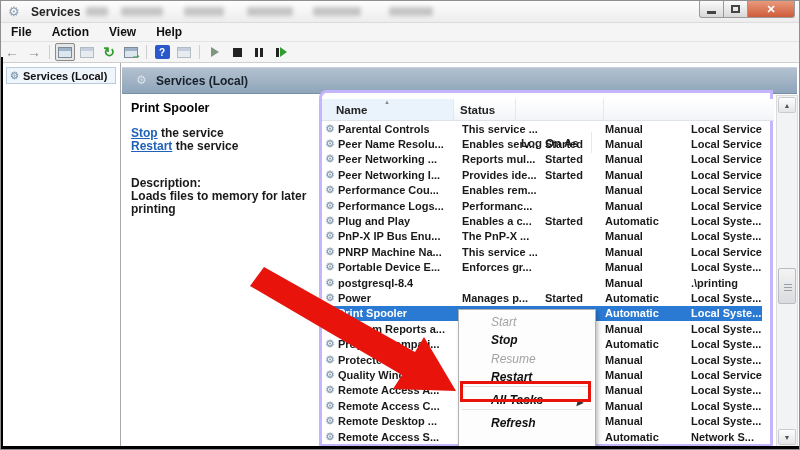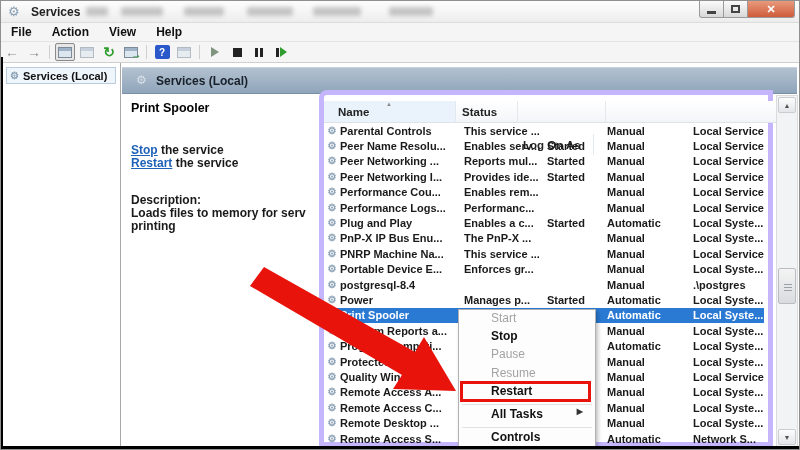--- a/index.html
+++ b/index.html
@@ -55,26 +55,26 @@
 
   
   #pane-header{position:absolute;left:121px;top:66px;width:675px;height:27px;
     background:linear-gradient(#b3c1d0,#8fa5ba);border-top:1px solid #c9d2dc;border-bottom:1px solid #7a8fa5;}
   #pane-header .gear{position:absolute;left:14px;top:6px;color:rgba(255,255,255,.6);font-size:12px;}
   #pane-header-title{position:absolute;left:34px;top:6px;font-size:12px;font-weight:700;color:#18202a;}
 
   
   #extended{position:absolute;left:121px;top:93px;width:197px;height:352px;background:#fff;font-size:12px;}
   #svc-name{position:absolute;left:9px;top:7px;font-size:12.5px;font-weight:700;color:#000;}
-  .ext-line{position:absolute;left:9px;font-weight:600;color:#1a1a1a;margin-top:17px;}
+  .ext-line{position:absolute;left:9px;font-weight:600;color:#1a1a1a;}
   a.svclink{color:#1f62b8;text-decoration:underline;font-weight:600;}
 
   
   #list-panel{position:absolute;left:318px;top:89px;width:454px;height:357px;background:#fff;
-    border:5px solid #c4b5fd;border-radius:8px 0 0 0;}
+    border:3px solid #c4b5fd;border-radius:8px 0 0 0;}
   #list-header{position:absolute;left:0;top:6px;width:452px;height:22px;
     background:linear-gradient(#ffffff,#f2f5f8);border-bottom:1px solid #dde3e9;display:flex;}
   .hcell{height:100%;border-right:1px solid #e4e9ee;font-size:11.5px;font-weight:600;color:#222;
     display:flex;align-items:center;}
   .hc-name{width:132px;padding-left:14px;background:#eaf3fb;}
   .hc-desc{width:85px;padding-left:8px;}
   .hc-status{width:62px;padding-left:6px;}
   .hc-startup{width:85px;padding-left:4px;}
   .hc-logon{width:76px;padding-left:5px;margin-top:33px;}
   .hc-extra{width:12px;}
@@ -100,21 +100,21 @@
   #sb-up{top:1px;}
   #sb-down{bottom:1px;}
   #sb-thumb{position:absolute;left:1px;top:172px;width:18px;height:36px;background:linear-gradient(#f4f4f4,#d9dbde);
     border:1px solid #b9bdc2;border-radius:2px;}
   #sb-thumb::after{content:"";position:absolute;left:5px;top:15px;width:8px;height:1px;background:#9aa0a8;
     box-shadow:0 3px 0 #9aa0a8,0 6px 0 #9aa0a8;}
 
   
   #context-menu{position:absolute;left:457px;top:308px;width:138px;height:160px;background:#fdfdfd;
     border:1px solid #b0b0b0;box-shadow:2px 2px 4px rgba(0,0,0,.25);z-index:5;padding-top:1px;}
-  .mi{height:18.2px;display:flex;align-items:flex-start;padding-left:32px;font-size:12px;font-weight:600;color:#111;position:relative;}
+  .mi{height:18.2px;display:flex;align-items:flex-end;padding-left:32px;font-size:12px;font-weight:600;color:#111;position:relative;font-style:italic;}
   .mi.dis{color:#a3a3a3;font-weight:400;}
   .mi .sub{position:absolute;right:12px;font-size:8px;color:#333;}
   .msep{height:1px;background:#e2e2e2;margin:2px 3px;}
 
   
   #restart-box{position:absolute;left:459px;top:380px;width:131px;height:21px;border:3px solid #e8140c;z-index:8;}
   #arrow-svg{position:absolute;left:0;top:0;width:800px;height:450px;z-index:7;pointer-events:none;}
   .strip{position:absolute;background:#000;z-index:9;}
   #strip-left{left:0;top:56px;width:2px;height:394px;}
   #strip-bottom{left:0;top:445px;width:800px;height:5px;}
@@ -209,21 +209,21 @@
   <div id="pane-header">
     <span class="gear">⚙</span>
     <span id="pane-header-title">Services (Local)</span>
   </div>
 
   <div id="extended">
     <div id="svc-name">Print Spooler</div>
     <div class="ext-line" style="top:32px;"><a class="svclink">Stop</a><span> the service</span></div>
     <div class="ext-line" style="top:45px;text-align:center;"><a class="svclink">Restart</a><span> the service</span></div>
     <div class="ext-line" style="top:82px;">Description:</div>
-    <div class="ext-line" style="top:95px;">Loads files to memory for serv</div>
+    <div class="ext-line" style="top:95px;">Loads files to memory for later</div>
     <div class="ext-line" style="top:108px;">printing</div>
   </div>
 
   <div id="list-panel">
     <div id="list-header">
       <div class="hcell hc-name">
           <span>Name</span>
           <span id="sort-indicator">▲</span>
         </div>
       <div class="hcell hc-status">Status</div>
@@ -310,21 +310,21 @@
           <span class="c status"></span>
           <span class="c startup">Manual</span>
           <span class="c logon">Local Syste...</span>
         </div>
         <div class="row">
           <span class="gear">⚙</span>
           <span class="c name">postgresql-8.4</span>
           <span class="c desc"></span>
           <span class="c status"></span>
           <span class="c startup">Manual</span>
-          <span class="c logon">.\postgres</span>
+          <span class="c logon">.\printing</span>
         </div>
         <div class="row">
           <span class="gear">⚙</span>
           <span class="c name">Power</span>
           <span class="c desc">Manages p...</span>
           <span class="c status">Started</span>
           <span class="c startup">Automatic</span>
           <span class="c logon">Local Syste...</span>
         </div>
         <div class="row selected">
@@ -413,36 +413,33 @@
   </div>
 
   <div id="context-menu">
       <div class="mi dis">
         <span>Start</span>
       </div>
       <div class="mi">
         <span>Stop</span>
       </div>
       <div class="mi dis">
-        <span>Pause</span>
-      </div>
-      <div class="mi dis">
         <span>Resume</span>
       </div>
       <div class="mi">
         <span>Restart</span>
       </div>
       <div class="msep"></div>
       <div class="mi">
         <span>All Tasks</span>
         <span class="sub">▶</span>
       </div>
       <div class="msep"></div>
       <div class="mi">
-        <span>Controls</span>
+        <span>Refresh</span>
       </div>
     </div>
 
   <div id="restart-box"></div>
   <svg id="arrow-svg" viewBox="0 0 800 450">
     <polygon points="263,266 414,351 423,336 455,390 392,388 401,374 249,285" fill="#e8140c"></polygon>
   </svg>
 
   <div class="strip" id="strip-left"></div>
   <div class="strip" id="strip-bottom"></div>

